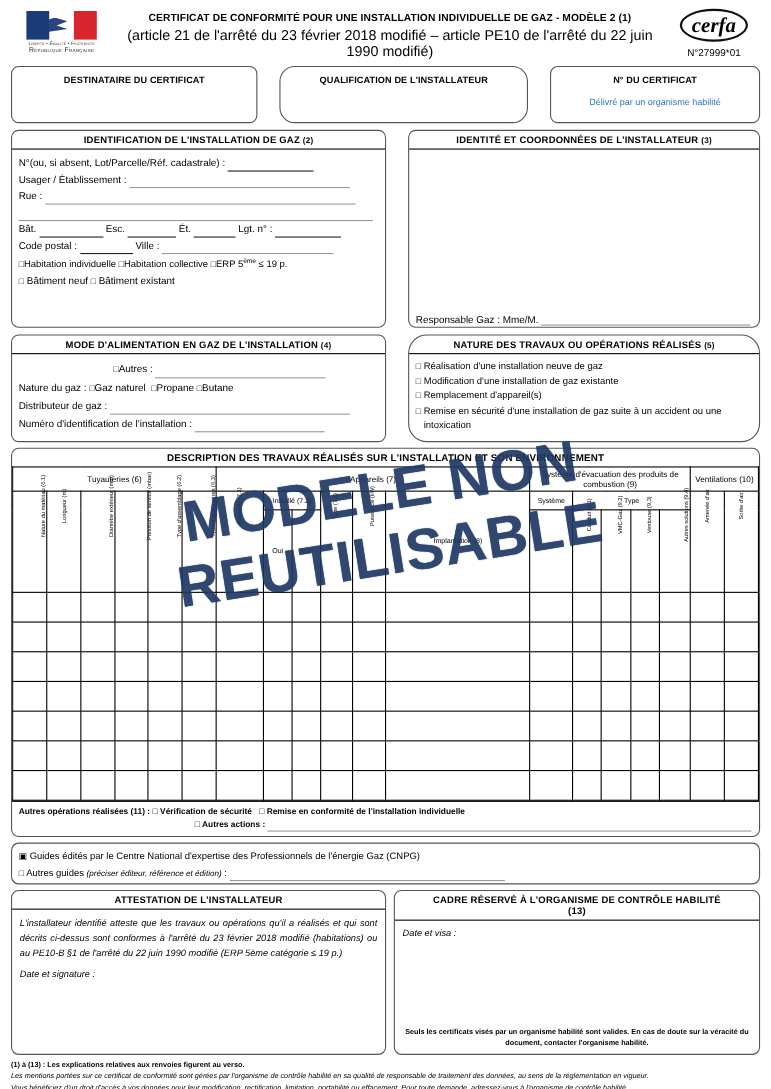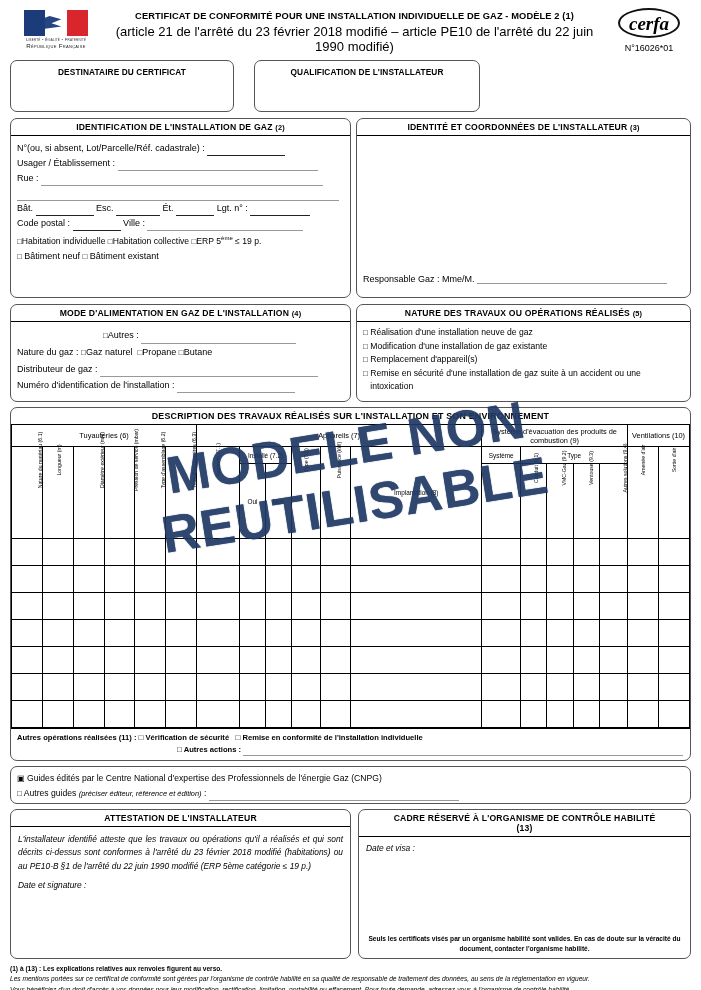--- a/index.html
+++ b/index.html
@@ -46,49 +46,49 @@
     line-height: 27px;
   }
   .cerfanum { font-size: 9px; margin-top: 5px; font-weight: normal; }
 
   
   .rbox { border: 1.2px solid #555; border-radius: 7px; background: #fff; }
 
   .row3 { display: flex; gap: 20px; margin-top: 4px; }
   .topbox { height: 52px; flex: 1; text-align: center; padding-top: 6px; }
   .topbox.b1 { flex: 0 0 224px; }
-  .topbox.b2 { flex: 0 0 226px; }
+  .topbox.b2 { flex: 0 0 226px; border-radius: 14px; }
   .topbox .th { font-size: 8.3px; font-weight: bold; letter-spacing: .1px; }
   .topbox .sub { font-size: 8.2px; color: #2f74c0; margin-top: 11px; }
 
   
-  .cols { display: flex; gap: 5px; margin-top: 6px; }
+  .cols { display: flex; gap: 20px; margin-top: 6px; }
   .colL { flex: 0 0 341px; }
   .colR { flex: 1; }
 
   .secthead {
     text-align: center; font-weight: bold; font-size: 8.6px;
     padding: 3px 2px; border-bottom: 1px solid #000; letter-spacing: .2px;
   }
   .secthead .n { font-size: 7.4px; }
   .sectbody { padding: 5px 6px; font-size: 9px; line-height: 15px; }
 
   .fill { border-bottom: 1px solid #999; display: inline-block; vertical-align: bottom; height: 11px; }
   .fill.dk { border-bottom: 1.4px solid #222; }
   .ck { font-size: 8px; }
   .sup { font-size: 6px; vertical-align: super; }
 
   
   .idbox { height: 180px; }
   .instbox { height: 180px; position: relative; }
-  .instbox .resp { position: absolute; left: 6px; right: 6px; bottom: 13px; font-size: 9px; }
+  .instbox .resp { position: absolute; left: 6px; right: 6px; bottom: 1px; font-size: 9px; }
 
   
   .modebox { height: 98px; }
-  .natbox { height: 98px; }
+  .natbox { height: 98px; border-radius: 17px; }
   .natbody { padding: 4px 6px; font-size: 8.6px; line-height: 13.6px; }
 
   
   .tblwrap { margin-top: 5px; border: 1.2px solid #555; border-radius: 7px; overflow: hidden; position: relative; }
   .tbltitle { text-align: center; font-weight: bold; font-size: 8.9px; padding: 3px 0; letter-spacing: .2px; }
   table.grid { border-collapse: collapse; width: 100%; table-layout: fixed; }
   table.grid td, table.grid th { border: 1px solid #000; font-weight: normal; padding: 0; }
   .gh { font-size: 7.4px; text-align: center; vertical-align: middle; height: 22px; }
   .ghs { font-size: 6.4px; text-align: center; vertical-align: middle; height: 17px; }
   .vcell { height: 74px; vertical-align: middle; text-align: center; position: relative; }
@@ -151,30 +151,34 @@
       </div>
       <div class="mot">Liberté • Égalité • Fraternité</div>
       <div class="rf">République Française</div>
     </div>
     <div class="titlewrap">
       <div class="t1">CERTIFICAT DE CONFORMITÉ POUR UNE INSTALLATION INDIVIDUELLE DE GAZ - MODÈLE 2 (1)</div>
       <div class="t2">(article 21 de l'arrêté du 23 février 2018 modifié – article PE10 de l'arrêté du 22 juin 1990 modifié)</div>
     </div>
     <div class="cerfa">
       <div class="cerfaoval">cerfa</div>
-      <div class="cerfanum">N°16026*01</div>
+      <div class="cerfanum">N°27999*01</div>
     </div>
   </div>
 
   <div class="row3">
     <div class="rbox topbox b1">
       <div class="th">DESTINATAIRE DU CERTIFICAT</div>
     </div>
     <div class="rbox topbox b2">
       <div class="th">QUALIFICATION DE L'INSTALLATEUR</div>
+    </div>
+    <div class="rbox topbox">
+      <div class="th">N° DU CERTIFICAT</div>
+      <div class="sub">Délivré par un organisme habilité</div>
     </div>
   </div>
 
   <div class="cols">
     <div class="colL">
       <div class="rbox idbox">
         <div class="secthead">
           <span>IDENTIFICATION DE L'INSTALLATION DE GAZ</span>
           <span class="n">(2)</span>
         </div>

